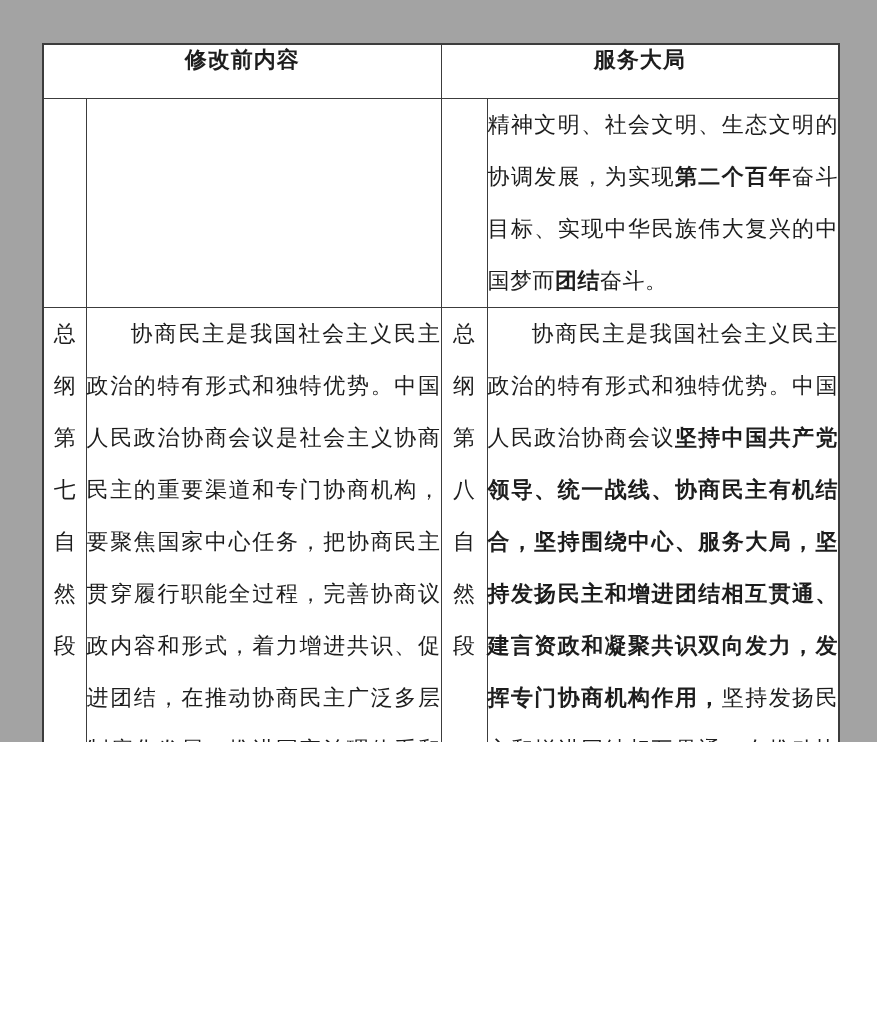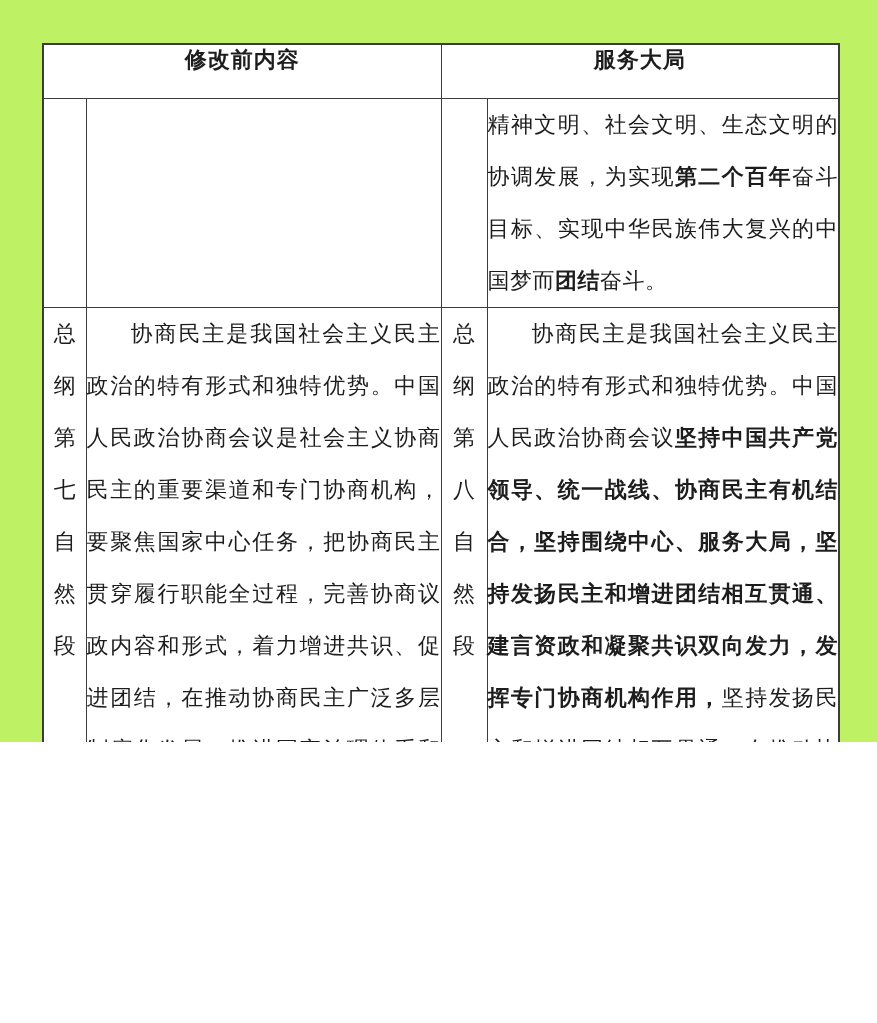--- a/index.html
+++ b/index.html
@@ -4,21 +4,21 @@
 <style>
   html, body {
     margin: 0;
     padding: 0;
     background: #ffffff;
   }
   .page {
     position: relative;
     width: 877px;
     height: 742px;
-    background: #bef264;
+    background: #a3a3a3;
     font-family: "Liberation Serif", "DejaVu Serif", serif;
     color: #1d1d1d;
     overflow: hidden;
   }
   table.cmp-table {
     position: absolute;
     left: 42px;
     top: 43px;
     width: 796px;
     border-collapse: collapse;

